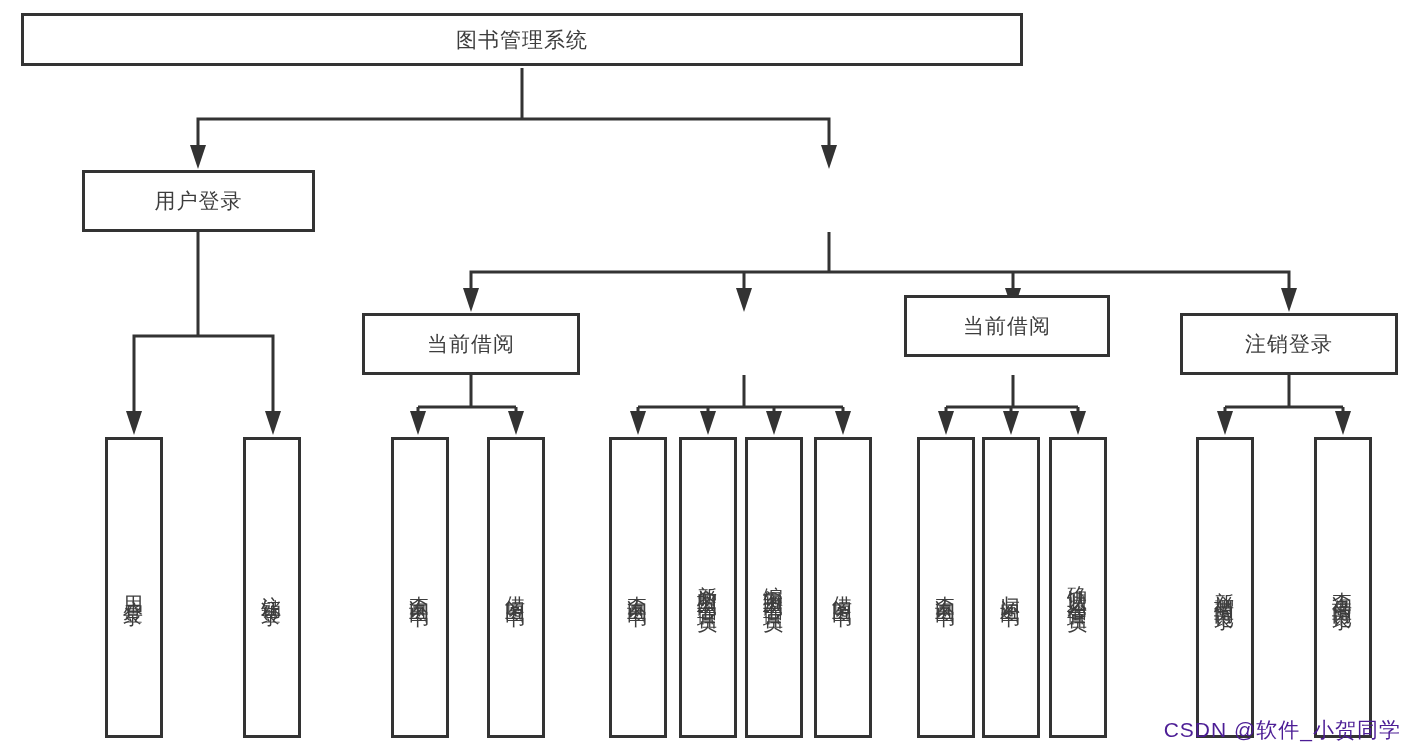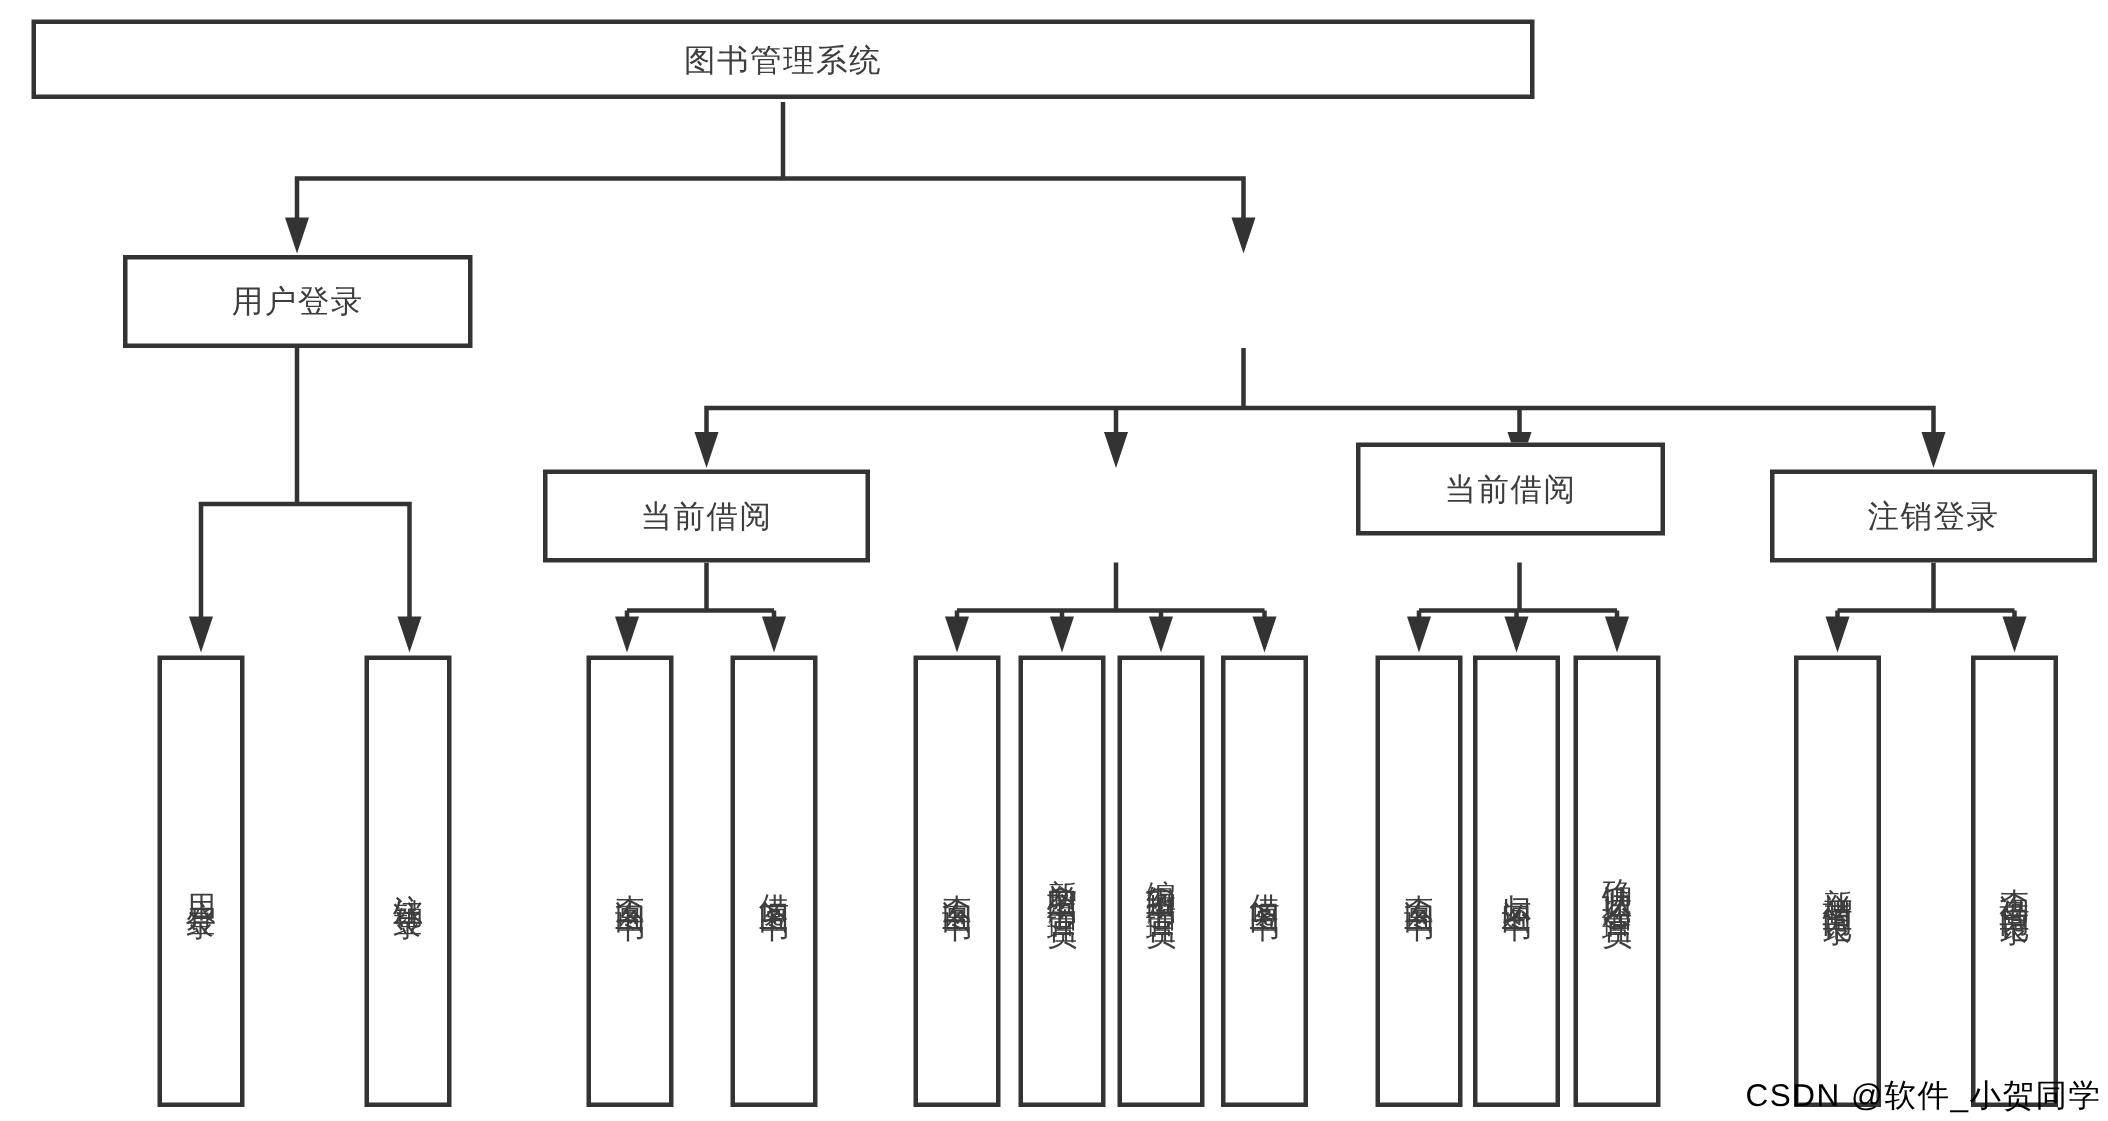--- a/index.html
+++ b/index.html
@@ -25,21 +25,21 @@
     text-orientation:mixed;
     font-size:20px;
     letter-spacing:4px;
     color:#3d3d3d;
     white-space:nowrap;
   }
   .watermark{
     position:absolute;
     right:4px;bottom:3px;
     font-size:21px;
-    color:#000000;
+    color:#4c1d95;
     letter-spacing:1px;
     z-index:10;
   }
 </style>
 </head>
 <body>
 
 <div class="canvas">
 
   <svg class="connectors" width="1405" height="747" viewBox="0 0 1405 747">

